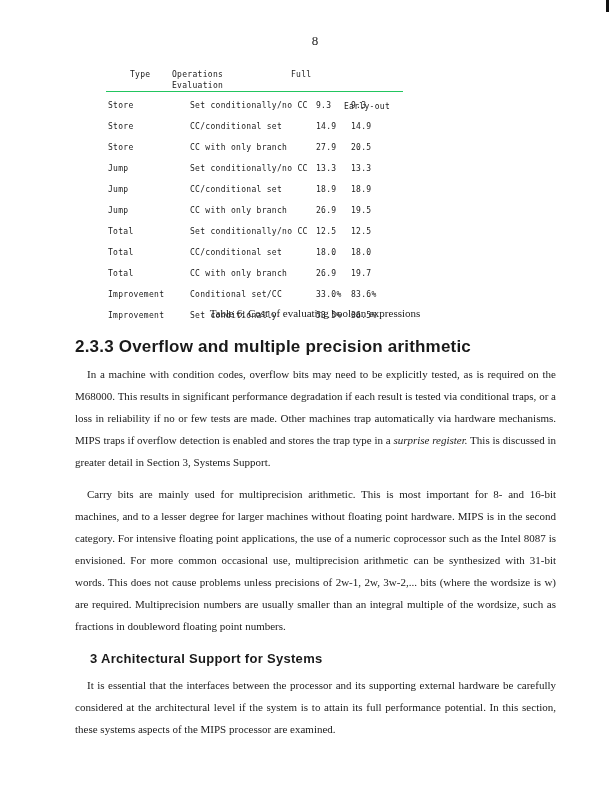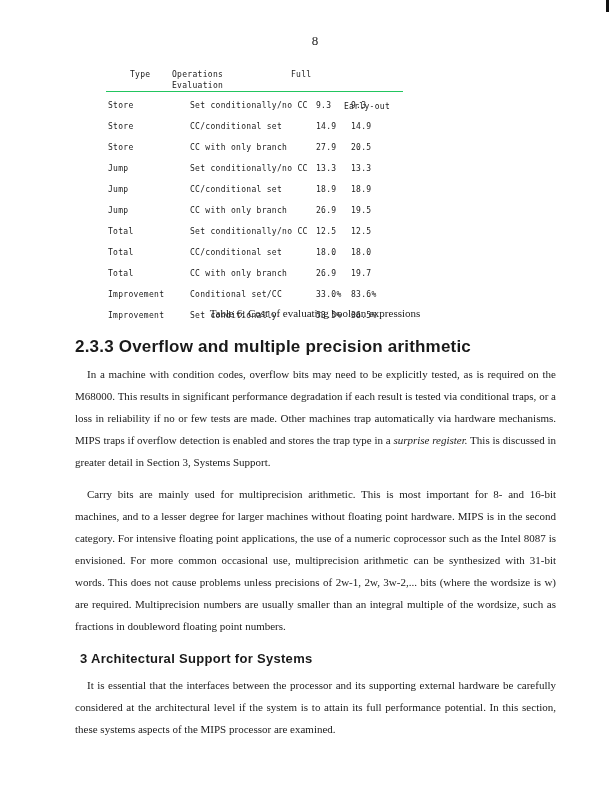--- a/index.html
+++ b/index.html
@@ -14,21 +14,21 @@
     font-family: "DejaVu Sans Mono", monospace; font-size: 8px; letter-spacing: 0.3px; }
   .thead { position: relative; height: 22px; border-bottom: 1px solid #22c55e; }
   .th { position: absolute; top: 0; line-height: 11px; }
   .row { position: relative; height: 21px; }
   .td { position: absolute; top: 0; line-height: 12px; text-align: right; }
   .c1 { left: 2px; } .c2 { left: 84px; } .c3 { left: 210px; } .c4 { left: 245px; }
   .hc1 { left: 24px; } .hc2 { left: 66px; } .hc3 { left: 185px; } .hc4 { left: 238px; margin-top: 32px; }
   .tbody { padding-top: 8px; }
   .caption { position: absolute; top: 307px; left: 0; width: 612px; text-align: center; font-size: 11px; margin-left: 9px; }
   .h3 { position: absolute; left: 75px; top: 337px; font-family: "Liberation Sans", sans-serif; font-weight: bold; font-size: 17px; letter-spacing: 0.2px; }
-  .h2 { position: absolute; left: 80px; top: 651px; font-family: "Liberation Sans", sans-serif; font-weight: bold; font-size: 13px; letter-spacing: 0.3px; }
+  .h2 { position: absolute; left: 90px; top: 651px; font-family: "Liberation Sans", sans-serif; font-weight: bold; font-size: 13px; letter-spacing: 0.3px; }
   .para { position: absolute; left: 75px; width: 481px; font-size: 11px; line-height: 22px; text-align: justify; }
   .para .indent { display: inline-block; width: 12px; }
   .p1 { top: 363px; } .p2 { top: 483px; } .p3 { top: 674px; }
   em { }
 </style>
 </head>
 <body>
 
 <div class="edge-mark"></div>
 

